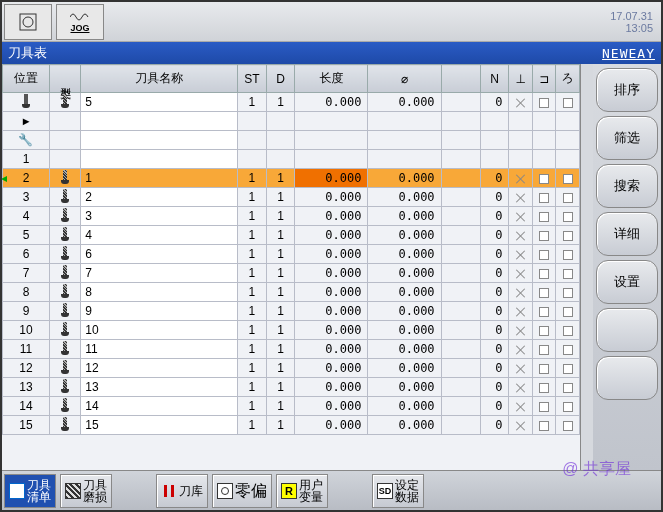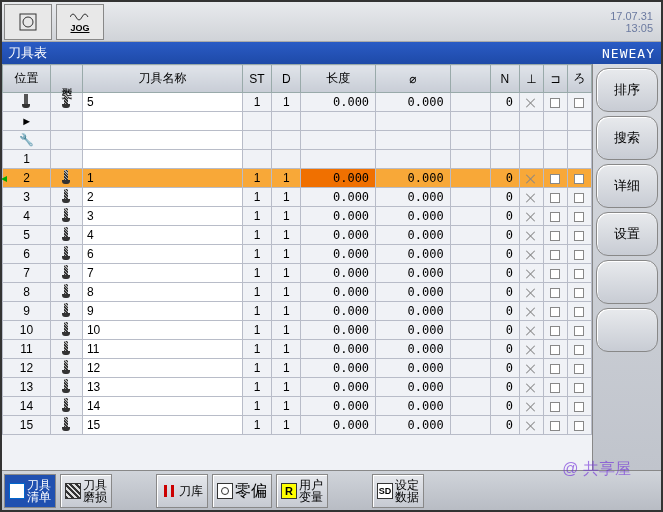--- a/index.html
+++ b/index.html
@@ -3,23 +3,23 @@
 <meta charset="utf-8">
 <style>
 * { box-sizing: border-box; margin: 0; padding: 0; font-family: "SimSun", "Microsoft YaHei", Arial, sans-serif; }
 body { width: 663px; height: 512px; background: #d6d9de; position: relative; overflow: hidden; border: 2px solid #333; }
 
 .topbar { height: 40px; background: linear-gradient(#e8eaed,#d0d3d8); display: flex; align-items: center; border-bottom: 1px solid #aaa; }
 .top-icon { width: 48px; height: 36px; margin: 2px; background: #e8e8e8; border: 1px solid #888; display: flex; align-items: center; justify-content: center; font-size: 11px; font-weight: bold; flex-direction: column; text-decoration: underline; }
 .datetime { margin-left: auto; margin-right: 8px; text-align: right; color: #6b7aa0; font-size: 11px; line-height: 12px; }
 
 .titlebar { height: 22px; background: linear-gradient(#2a5bc5,#1e4aa8); color: #fff; display: flex; align-items: center; padding: 0 6px; font-size: 13px; }
-.titlebar .brand { margin-left: auto; font-family: monospace; letter-spacing: 1px; }
-
-.main { display: flex; height: 407px; }
+.titlebar .brand { margin-left: auto; font-family: monospace; letter-spacing: 1px; text-decoration: underline; }
+
+.main { display: flex; height: 407px; gap: 12px; }
 .table-wrap { flex: 1; overflow: hidden; background: #f0f2f6; border-right: 1px solid #888; }
 
 table { border-collapse: collapse; width: 100%; font-size: 12px; }
 th { background: linear-gradient(#e0e4ea,#c8cdd6); border: 1px solid #9aa; height: 28px; font-weight: normal; font-size: 12px; }
 td { border: 1px solid #b8bcc8; height: 19px; text-align: center; background: #f0f2f6; white-space: nowrap; }
 td.name { text-align: left; padding-left: 4px; background: #fff; }
 td.num { text-align: right; padding-right: 6px; font-family: monospace; }
 tr.sel td { background: #f8a838 !important; }
 tr.sel td.hot { background: #f07000 !important; color: #000; }
 .tool-icon { display: inline-block; width: 12px; height: 14px; position: relative; }
@@ -339,20 +339,21 @@
             <td class="num">0</td>
             <td><span class="dia"></span></td>
             <td><span class="chk"></span></td>
             <td><span class="chk"></span></td>
           </tr>
         </tbody>
     </table>
   </div>
   <div class="sidebar" id="sidebar">
       <div class="sk">排序</div>
+      <div class="sk">筛选</div>
       <div class="sk">搜索</div>
       <div class="sk">详细</div>
       <div class="sk">设置</div>
       <div class="sk"></div>
       <div class="sk"></div>
     </div>
 </div>
 
 <div class="bottombar" id="bottombar">
     <div class="bk active">

